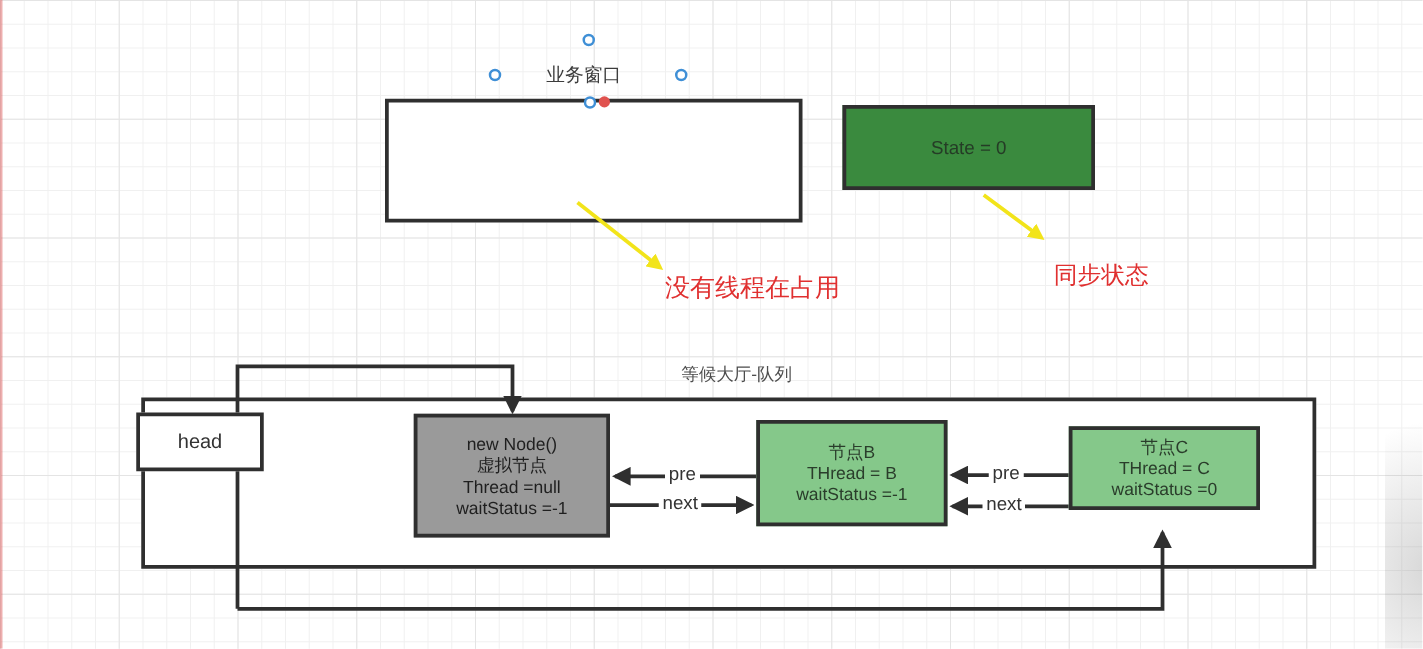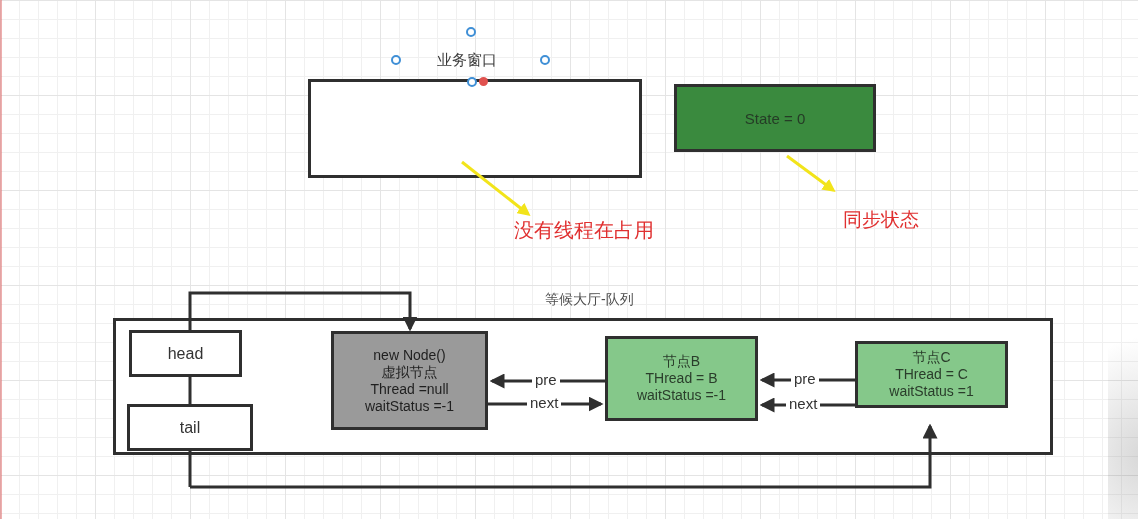--- a/index.html
+++ b/index.html
@@ -23,28 +23,28 @@
   .state-box { left:674px; top:84px;  width:202px; height:68px; background:#3a8a3e;
                display:flex; align-items:center; justify-content:center;
                color:#253c26; font-size:15px; }
   .queue-container { left:113px; top:318px; width:940px; height:137px; z-index:1; }
 
   .label-text { position:absolute; color:#3c3c3c; white-space:nowrap; }
   .biz-label   { left:437px; top:51px; font-size:15px; }
   .queue-title { left:545px; top:291px; font-size:14px; color:#4d4d4d; }
 
   .red-note { position:absolute; color:#e03030; white-space:nowrap; z-index:6; }
-  .note-no-thread  { left:514px; top:217px; font-size:20px; }
+  .note-no-thread  { left:532px; top:217px; font-size:20px; }
   .note-sync-state { left:843px; top:207px; font-size:19px; }
 
   svg.wires { position:absolute; left:0; top:0; z-index:5; }
 
   .ht-box { position:absolute; border:3px solid #2f2f2f; background:#fff; z-index:8;
             display:flex; align-items:center; justify-content:center; font-size:16px; color:#333; }
-  .head-box { left:129px; top:330px; width:113px; height:47px; }
+  .head-box { left:109px; top:330px; width:102px; height:47px; }
   .tail-box { left:127px; top:404px; width:126px; height:47px; }
 
   .node { position:absolute; border:3px solid #2f2f2f; z-index:8;
           display:flex; flex-direction:column; align-items:center; justify-content:center;
           font-size:14px; line-height:17px; text-align:center; }
   .node-dummy { left:331px; top:331px; width:157px; height:99px; background:#9a9a9a; color:#1f1f1f; }
   .node-b     { left:605px; top:336px; width:153px; height:85px; background:#85c88a; color:#2a3d2b; }
   .node-c     { left:855px; top:341px; width:153px; height:67px; background:#85c88a; color:#2a3d2b; }
 
   .edge-label { position:absolute; z-index:9; background:#fff; padding:0 3px;
@@ -113,41 +113,38 @@
     <path d="M488,404 L601,404" stroke="#2f2f2f" stroke-width="3" fill="none" marker-end="url(#mB)"></path>
 
     <path d="M855,380 L762,380" stroke="#2f2f2f" stroke-width="3" fill="none" marker-end="url(#mB)"></path>
 
     <path d="M855,405 L762,405" stroke="#2f2f2f" stroke-width="3" fill="none" marker-end="url(#mB)"></path>
   </svg>
 
   <div class="ht-box head-box">
     <span>head</span>
   </div>
-  <div class="ht-box tail-box">
-    <span>tail</span>
-  </div>
 
   <div class="node node-dummy">
     <div>new Node()</div>
     <div>虚拟节点</div>
     <div>Thread =null</div>
     <div>waitStatus =-1</div>
   </div>
 
   <div class="node node-b">
     <div>节点B</div>
     <div>THread = B</div>
     <div>waitStatus =-1</div>
   </div>
 
   <div class="node node-c">
     <div>节点C</div>
     <div>THread = C</div>
-    <div>waitStatus =1</div>
+    <div>waitStatus =0</div>
   </div>
 
   <div class="edge-label lbl-pre1">pre</div>
   <div class="edge-label lbl-next1">next</div>
   <div class="edge-label lbl-pre2">pre</div>
   <div class="edge-label lbl-next2">next</div>
 
 </div>
 
 </body></html>

